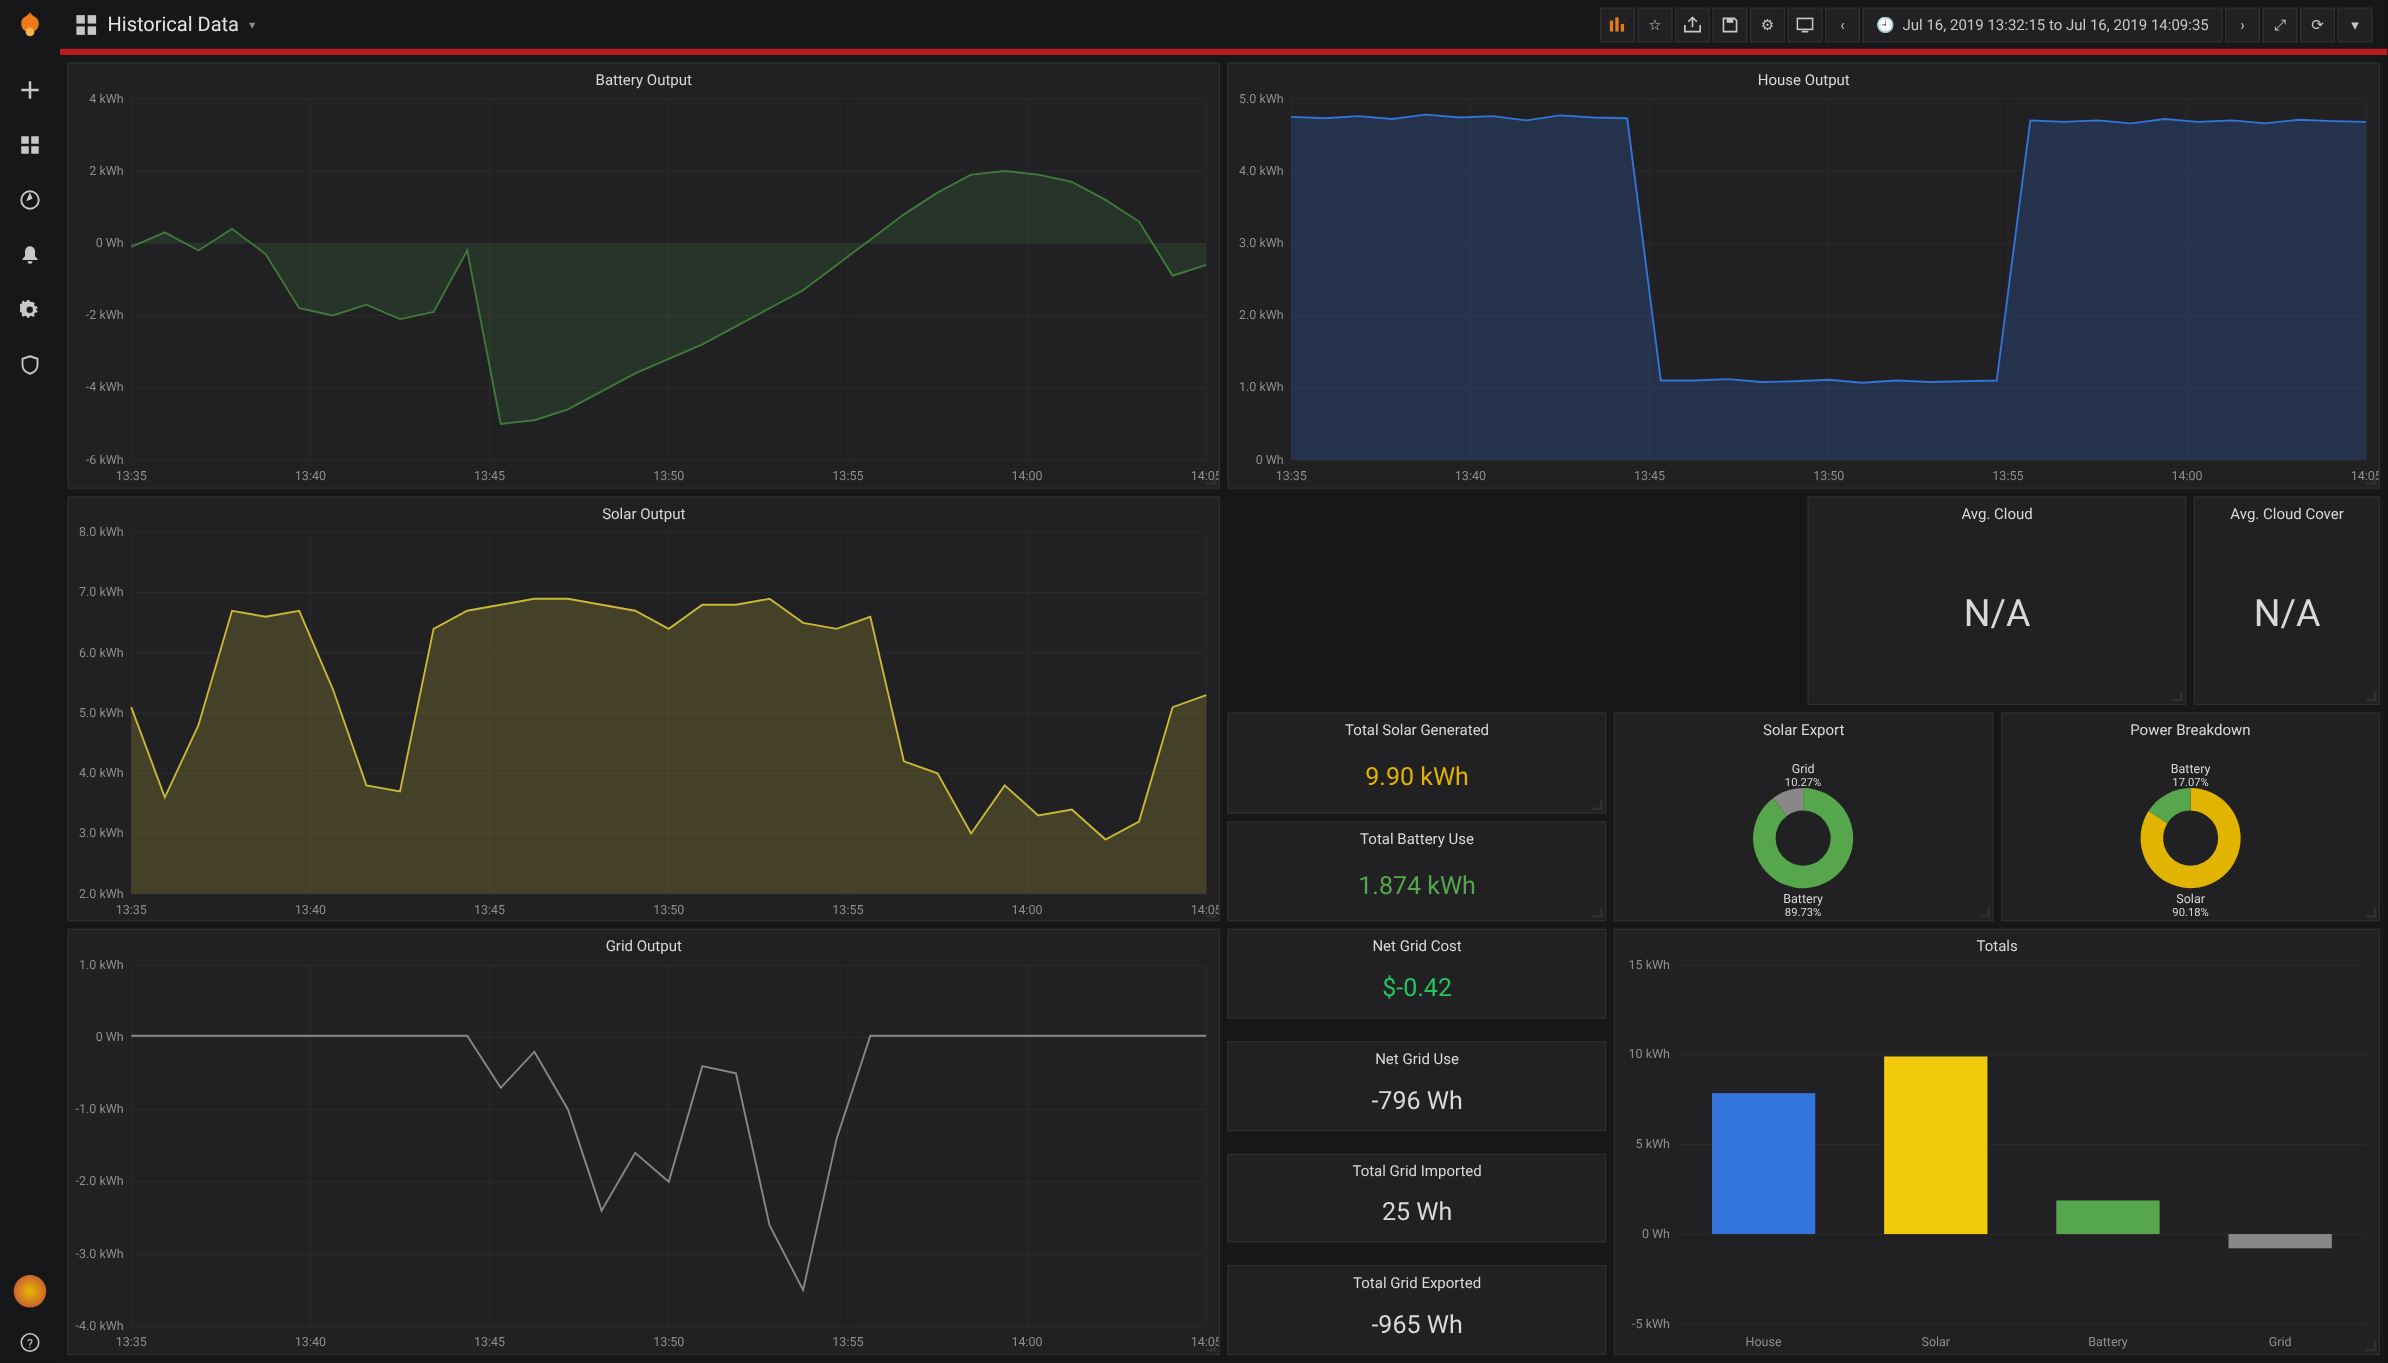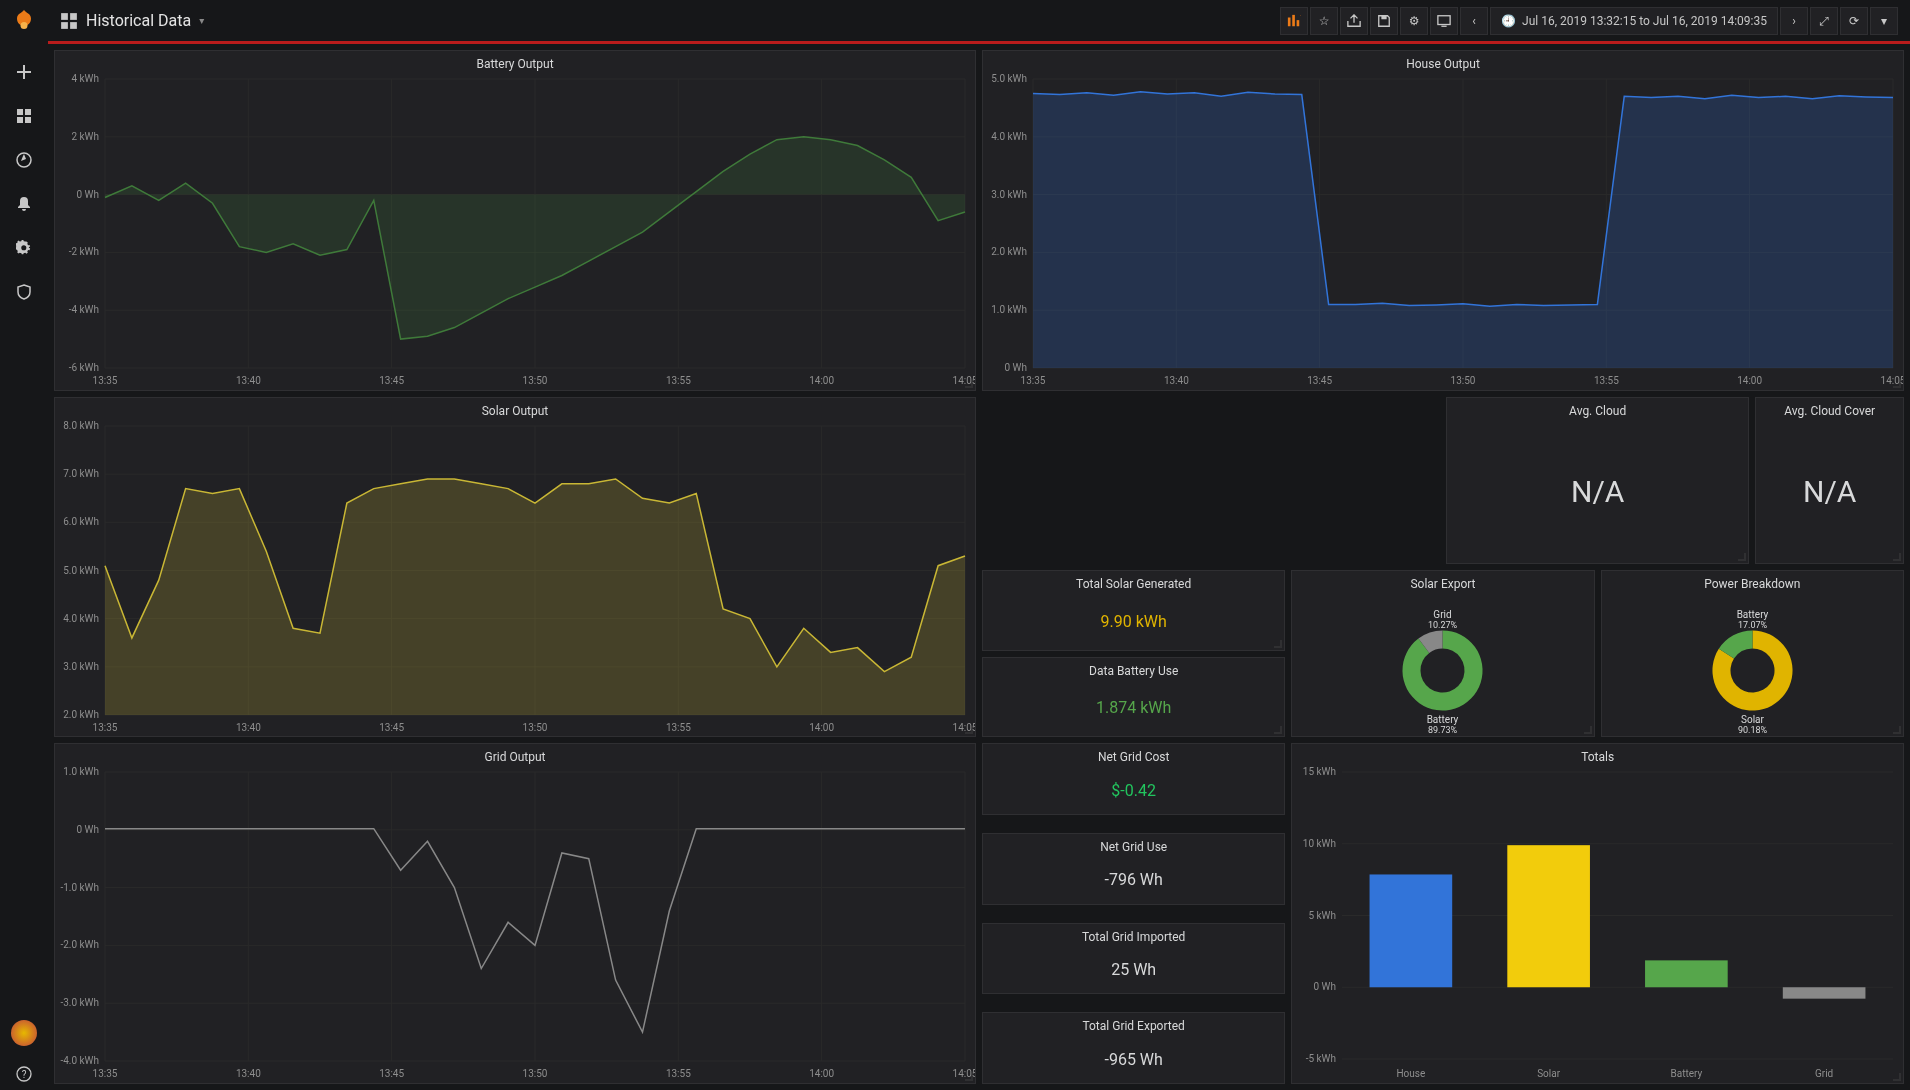--- a/index.html
+++ b/index.html
@@ -25,21 +25,21 @@
   width: 32px; height: 32px;
   display: flex; align-items: center; justify-content: center;
   color: #c7c7c7; cursor: pointer;
 }
 .sidebar-spacer { flex: 1; }
 .avatar { width: 26px; height: 26px; border-radius: 50%; background: radial-gradient(circle, #e6b800, #c04040); }
 
 .main { flex: 1; display: flex; flex-direction: column; min-width: 0; }
 .topbar {
   height: 44px; display: flex; align-items: center; padding: 0 12px;
-  border-bottom: 3px solid #b91c1c;
+  border-bottom: 5px solid #b91c1c;
 }
 .topbar-left { display: flex; align-items: center; gap: 8px; }
 .topbar-title { font-size: 16px; color: #e3e3e3; }
 .topbar-caret { color: #888; font-size: 10px; }
 .topbar-spacer { flex: 1; }
 .topbar-right { display: flex; align-items: center; gap: 2px; }
 .tb-btn {
   background: #212124; border: 1px solid #2f2f32;
   height: 28px; min-width: 28px; padding: 0 6px;
   display: flex; align-items: center; justify-content: center;
@@ -65,21 +65,21 @@
 .panel-resize {
   position: absolute; right: 2px; bottom: 2px; width: 8px; height: 8px;
   border-right: 2px solid #555; border-bottom: 2px solid #555; opacity: .3;
 }
 .panel-body { flex: 1; min-height: 0; position: relative; }
 
 .stat-panel .value {
   position: absolute; inset: 0; display: flex; align-items: center; justify-content: center;
   font-size: 30px; font-weight: 400;
 }
-.stat-small .value { font-size: 16px; }
+.stat-small .value { font-size: 20px; }
 
 svg { display: block; }
 .axis-label { fill: #8e8e8e; font-size: 10px; }
 .grid-line { stroke: #2a2a2a; stroke-width: 1; }
 
 .pie-label { fill: #d8d9da; font-size: 10px; text-anchor: middle; }
 .pie-pct { fill: #d8d9da; font-size: 9px; text-anchor: middle; }
 </style>
 </head>
 <body>
@@ -322,21 +322,21 @@
 
       <div class="panel" style="grid-column:7/9;grid-row:4/5;display:grid;grid-template-rows:1fr 1fr;gap:6px;background:none;border:none;padding:0">
         <div class="panel stat-panel stat-small">
           <div class="panel-title">Total Solar Generated</div>
           <div class="panel-body">
               <div class="value" style="color: rgb(224, 180, 0);">9.90 kWh</div>
             </div>
             <div class="panel-resize"></div>
         </div>
         <div class="panel stat-panel stat-small">
-          <div class="panel-title">Data Battery Use</div>
+          <div class="panel-title">Total Battery Use</div>
           <div class="panel-body">
               <div class="value" style="color: rgb(86, 166, 75);">1.874 kWh</div>
             </div>
             <div class="panel-resize"></div>
         </div>
       </div>
       <div class="panel" style="grid-column:9/11;grid-row:4/5">
         <div class="panel-title">Solar Export</div>
         <div class="panel-body">
             <svg width="301" height="143" viewBox="0 0 301 143">

